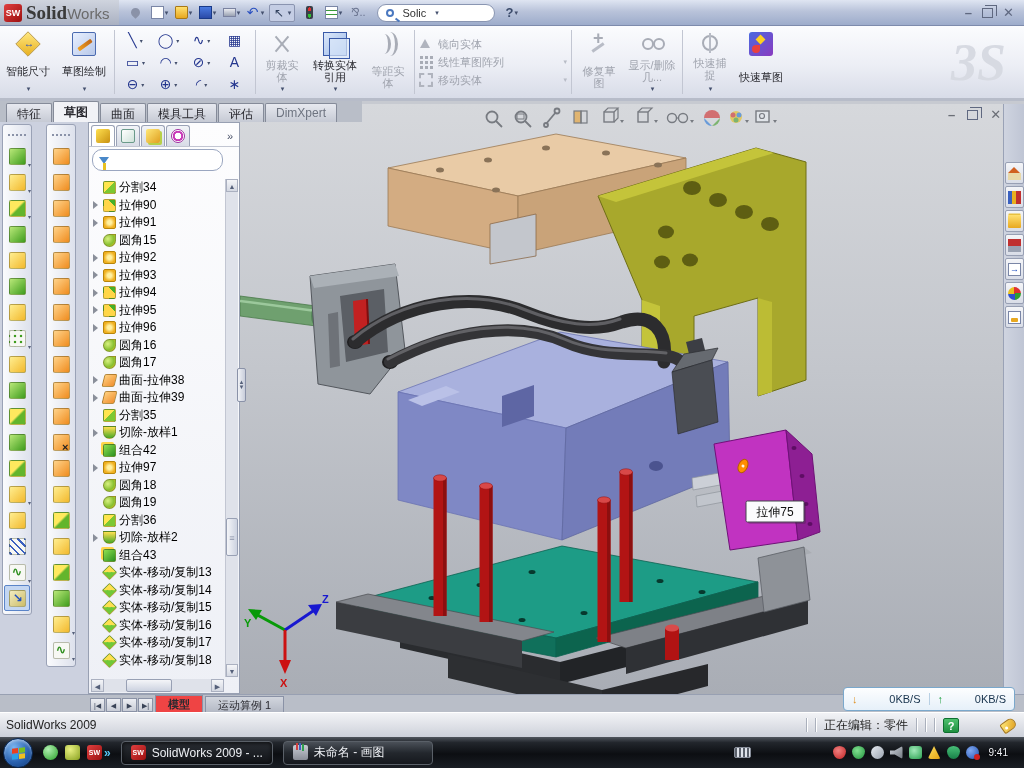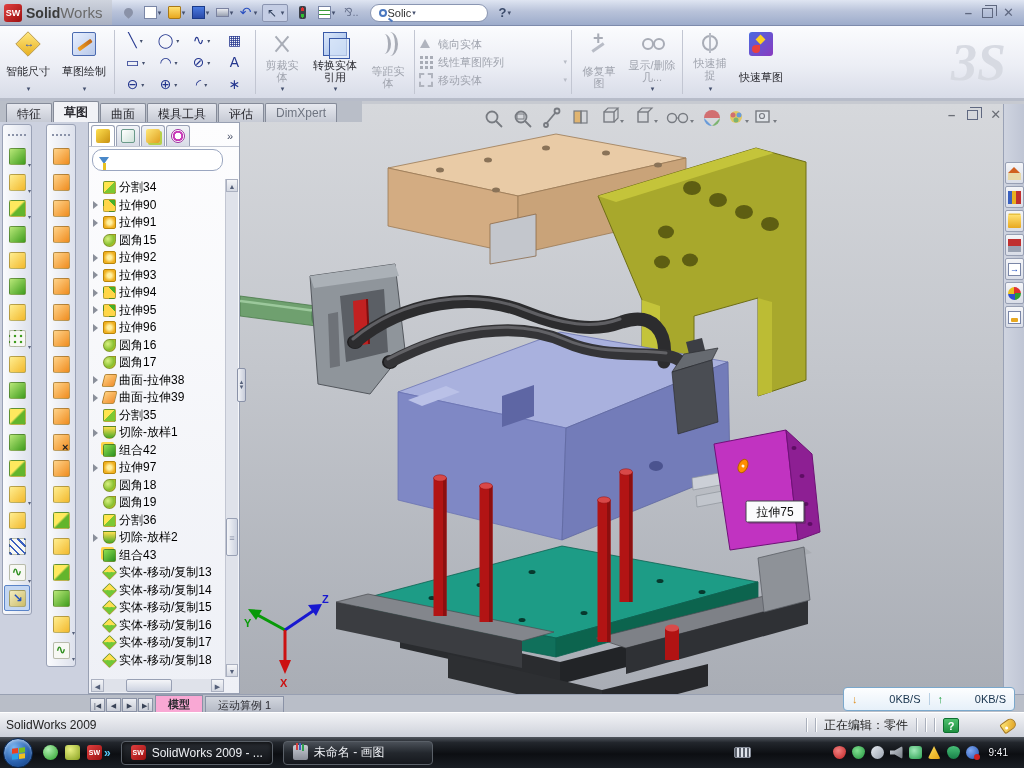--- a/index.html
+++ b/index.html
@@ -7,39 +7,39 @@
   #screen{position:relative;width:1024px;height:768px;overflow:hidden;background:#c7cad1;}
 
   
   #titlebar{position:absolute;left:0;top:0;width:1024px;height:26px;
     background:linear-gradient(180deg,#dfe5f2 0%,#b9c3da 45%,#9daccb 100%);
     border-bottom:1px solid #7d8bac;display:flex;align-items:center;}
   #logo{display:flex;align-items:center;gap:4px;padding:0 10px 0 4px;height:100%;
     background:linear-gradient(180deg,#cfd4de,#aab1c2);}
   .swcube{width:18px;height:18px;border-radius:3px;background:linear-gradient(135deg,#e04040,#9c1010);
     color:#fff;font-size:9px;font-weight:bold;text-align:center;line-height:18px;}
-  .logobold{font-weight:bold;color:#3a3a3a;font-size:14px;}
+  .logobold{font-weight:bold;color:#3a3a3a;font-size:19px;font-family:Liberation Serif, serif;}
   .logolight{color:#6a6a6a;font-size:15px;}
   .menu{padding:3px 10px;font-size:12px;color:#222;cursor:default;}
   #stdtools{display:flex;align-items:center;gap:4px;margin-left:6px;}
   .tbico{width:20px;height:18px;display:flex;align-items:center;justify-content:center;position:relative;}
   .tbico .shape{width:13px;height:13px;}
   .tb-pin .shape{border-radius:50% 50% 50% 0;background:#8a92a8;transform:rotate(-45deg);width:9px;height:9px;}
   .tb-new .shape{background:#fff;border:1px solid #7a86a6;}
   .tb-open .shape{background:linear-gradient(180deg,#ffe070,#e8a820);border:1px solid #a87818;border-radius:1px 1px 2px 2px;}
   .tb-save .shape{background:linear-gradient(180deg,#4a7ae0,#2a4aa8);border:1px solid #1a3a88;}
   .tb-print .shape{background:linear-gradient(180deg,#e8eaf0,#9aa2b2);border:1px solid #7a82a0;height:9px;}
   .tb-undo .shape{border:none;color:#2a50c0;font-size:14px;line-height:13px;}
   .tb-select{border:1px solid #8a94b0;background:#c4cde4;border-radius:2px;width:26px;}
   .tb-select .shape{border:none;color:#33435f;font-size:12px;}
   .tb-rebuild .shape{background:#3a3f48;border-radius:2px;width:7px;background-image:radial-gradient(circle at 50% 25%,#e03030 1.8px,transparent 2px),radial-gradient(circle at 50% 75%,#30c030 1.8px,transparent 2px);}
   .tb-options .shape{background:#fff;border:1px solid #7a86a6;background-image:linear-gradient(180deg,transparent 3px,#3a9a3a 3px 4px,transparent 4px 7px,#3a9a3a 7px 8px,transparent 8px);}
   .tb-filter .shape{border:none;color:#6a7490;font-size:11px;}
   .ddc{font-size:7px;color:#44506e;margin-left:1px;}
-  #searchbox{display:flex;align-items:center;gap:0;background:#fff;border:1px solid #8a96b2;
+  #searchbox{display:flex;align-items:center;gap:8px;background:#fff;border:1px solid #8a96b2;
     border-radius:10px;height:18px;padding:0 8px;margin-left:10px;width:118px;}
   .mag{width:8px;height:8px;border:2px solid #4a78c0;border-radius:50%;position:relative;}
   .mag::after{content:"";position:absolute;width:5px;height:2px;background:#4a78c0;transform:rotate(40deg);left:7px;top:8px;}
   #searchval{font-size:11px;color:#333;}
   #helpq{font-size:13px;color:#3a4a6a;margin-left:10px;font-weight:bold;}
   #winctrls{margin-left:auto;display:flex;gap:10px;padding-right:10px;color:#5f6880;}
   .wc{font-size:13px;font-weight:bold;cursor:default;}
   .wc-restore{width:11px;height:10px;border:1.5px solid #5f6880;position:relative;margin-top:3px;}
   .wc-restore::before{content:"";position:absolute;left:2px;top:-4px;width:11px;height:10px;border:1.5px solid #5f6880;border-bottom:none;border-left:none;}
 
@@ -188,21 +188,21 @@
   .arr-dn{color:#e09020;font-weight:bold;}
   .arr-up{color:#20a040;font-weight:bold;}
 
   
   #modelrow{position:absolute;left:0;top:694px;width:1024px;height:18px;background:#b9bec8;border-top:1px solid #98a0b2;display:flex;align-items:flex-end;}
   #navbtns{display:flex;margin-left:90px;gap:1px;}
   .nav{width:15px;height:14px;font-size:7px;line-height:13px;text-align:center;color:#3a4458;
     background:linear-gradient(180deg,#eceef3,#c8ccd6);border:1px solid #8a92a6;}
   .mtab{font-size:11px;padding:1px 12px 2px;border:1px solid #8a92a6;border-bottom:none;margin-left:2px;height:16px;
     background:linear-gradient(180deg,#d2d6de,#b4b9c5);color:#2a2a30;}
-  .mtab.active{background:#f9a8d4;font-weight:bold;height:17px;}
+  .mtab.active{background:#ef4444;font-weight:bold;height:17px;}
 
   
   #statusbar{position:absolute;left:0;top:712px;width:1024px;height:25px;
     background:linear-gradient(180deg,#f2f3f6,#cdd1da);border-top:1px solid #fff;display:flex;align-items:center;font-size:12px;color:#222;}
   #statusleft{padding-left:6px;}
   #statusright{margin-left:auto;display:flex;align-items:center;gap:8px;padding-right:8px;}
   .ssep{width:1px;height:14px;background:#aab0bc;box-shadow:1px 0 0 #fff;}
   #qmark{width:16px;height:15px;background:linear-gradient(180deg,#4ec06e,#1e9040);color:#fff;font-size:11px;font-weight:bold;text-align:center;line-height:15px;border:1px solid #0e7030;border-radius:2px;}
   #tagico{width:15px;height:11px;background:linear-gradient(135deg,#ffe878,#e0a020);transform:rotate(-35deg);border-radius:2px 5px 5px 2px;border:1px solid #a87818;position:relative;}
   #tagico::after{content:"";position:absolute;left:2px;top:4px;width:3px;height:3px;border-radius:50%;background:#fff;}

